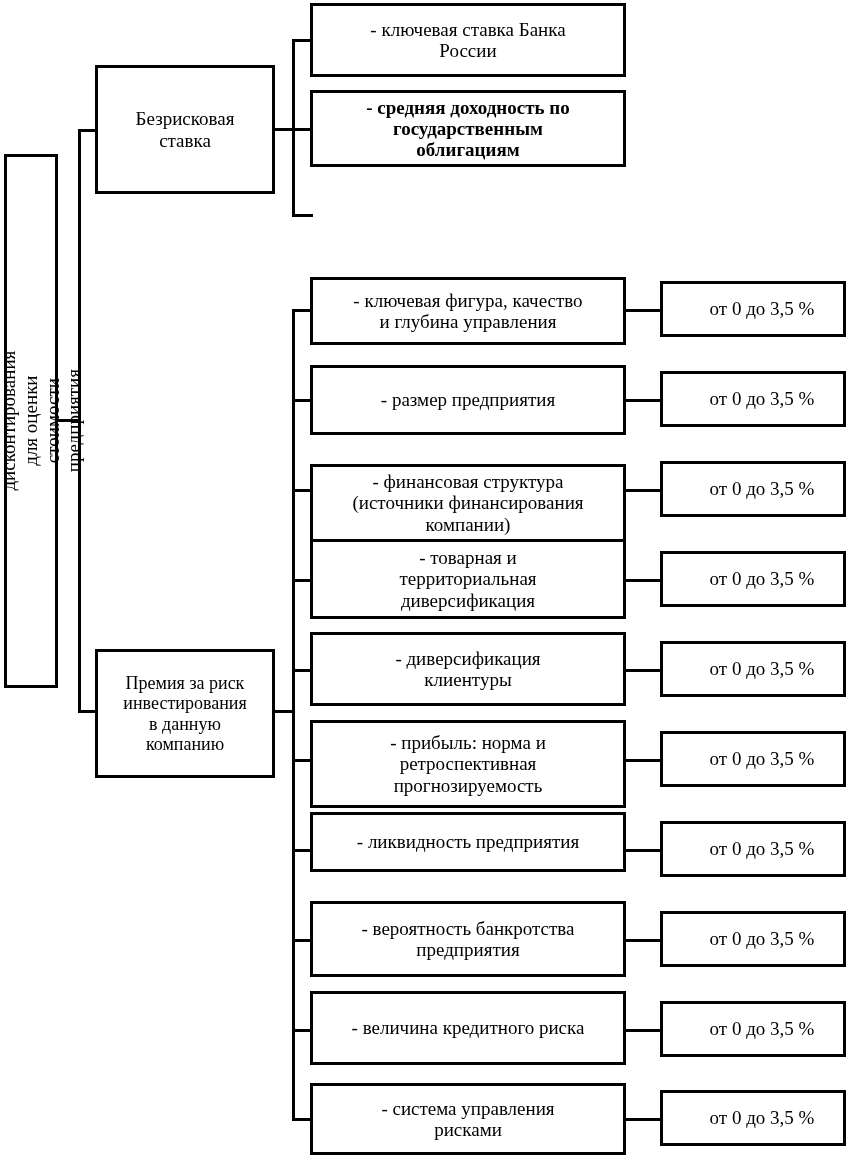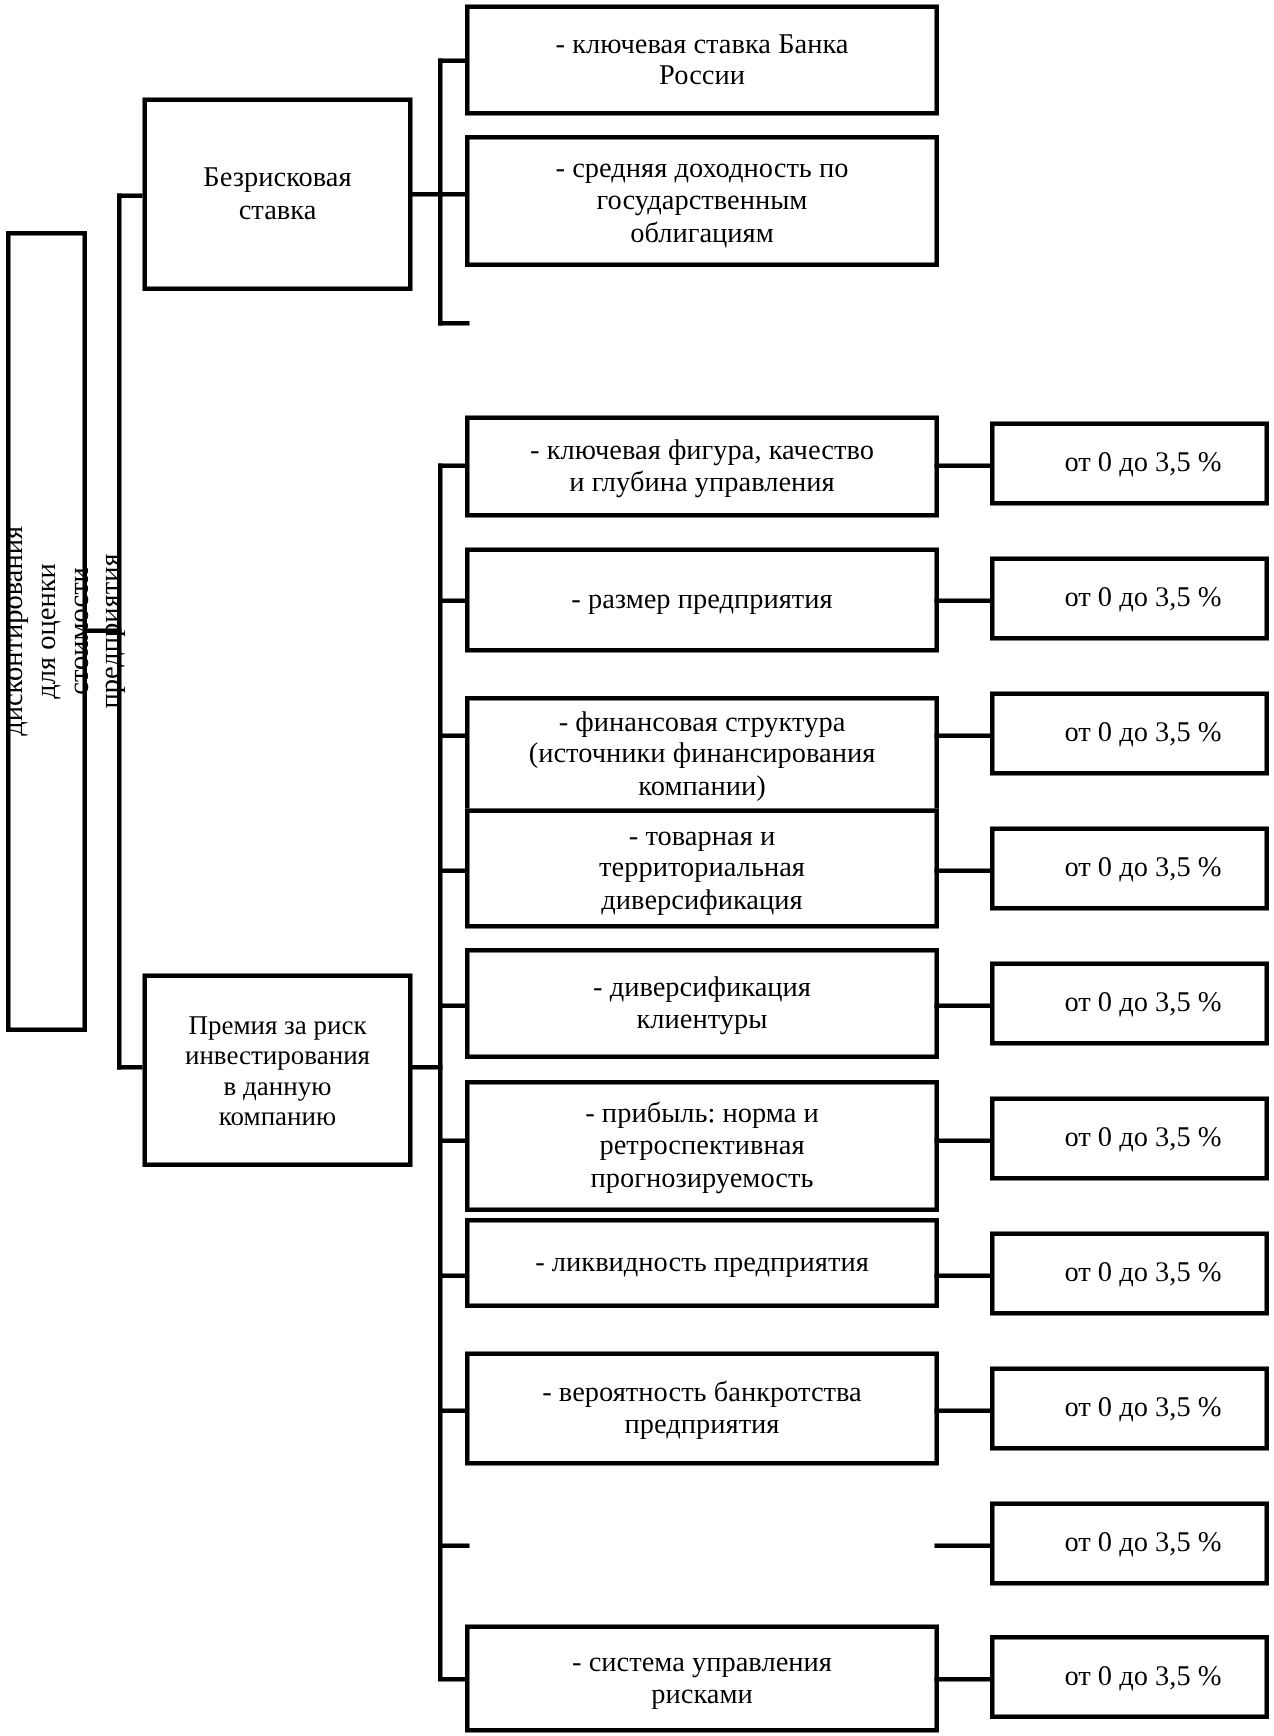--- a/index.html
+++ b/index.html
@@ -124,21 +124,21 @@
   <div class="ln lnh" style="left:272px; top:128px; width:23px;"></div>
   <div class="ln lnv" style="left:292px; top:39px; height:178px;"></div>
   <div class="ln lnh" style="left:292px; top:39px; width:21px;"></div>
   <div class="ln lnh" style="left:292px; top:128px; width:21px;"></div>
   <div class="ln lnh" style="left:292px; top:214px; width:21px;"></div>
 
   <div class="box method" style="top:3px; height:74px;">
     <span class="txt">- ключевая ставка Банка
 России</span>
   </div>
-  <div class="box method" style="top:90px; height:88px;">
+  <div class="box method" style="top:90px; height:77px;font-weight:bold;">
     <span class="txt">- средняя доходность по
 государственным
 облигациям</span>
   </div>
 
   <div class="ln lnh" style="left:272px; top:710px; width:23px;"></div>
   <div class="ln lnv" style="left:292px; top:309px; height:810px;"></div>
 
   <div class="ln lnh" style="left:292px; top:309px; width:21px;"></div>
   <div class="ln lnh" style="left:292px; top:399px; width:21px;"></div>
@@ -177,20 +177,23 @@
 ретроспективная
 прогнозируемость</span>
   </div>
   <div class="box factor" style="top:812px; height:60px;">
     <span class="txt">- ликвидность предприятия</span>
   </div>
   <div class="box factor" style="top:901px; height:76px;">
     <span class="txt">- вероятность банкротства
 предприятия</span>
   </div>
+  <div class="box factor" style="top:991px; height:74px;">
+    <span class="txt">- величина кредитного риска</span>
+  </div>
   <div class="box factor" style="top:1083px; height:72px;">
     <span class="txt">- система управления
 рисками</span>
   </div>
 
   <div class="ln lnh" style="left:623px; top:309px; width:40px;"></div>
   <div class="ln lnh" style="left:623px; top:399px; width:40px;"></div>
   <div class="ln lnh" style="left:623px; top:489px; width:40px;"></div>
   <div class="ln lnh" style="left:623px; top:579px; width:40px;"></div>
   <div class="ln lnh" style="left:623px; top:669px; width:40px;"></div>

